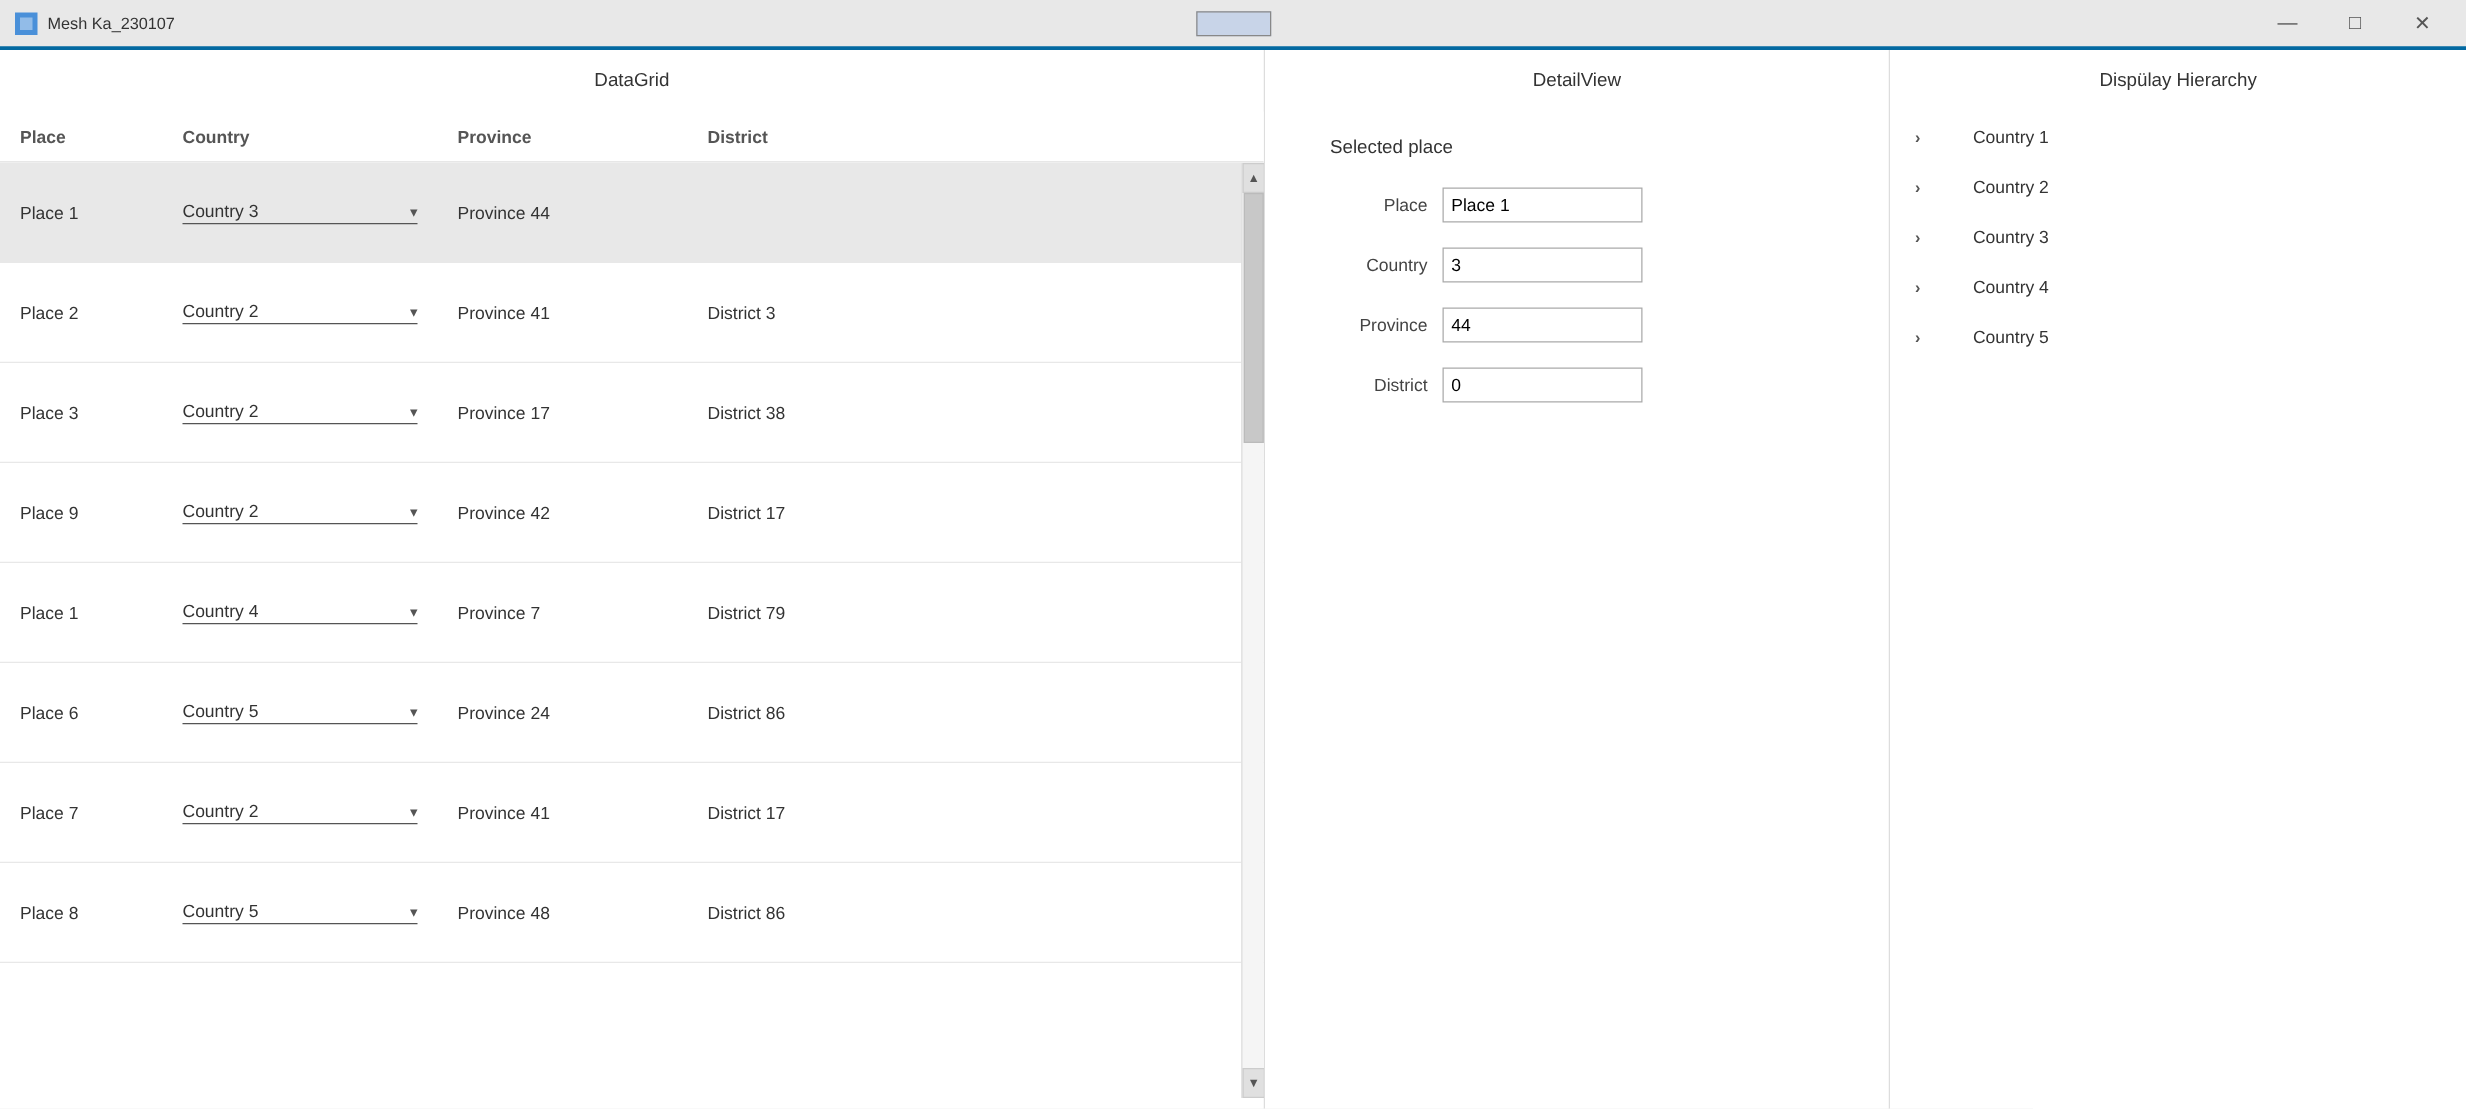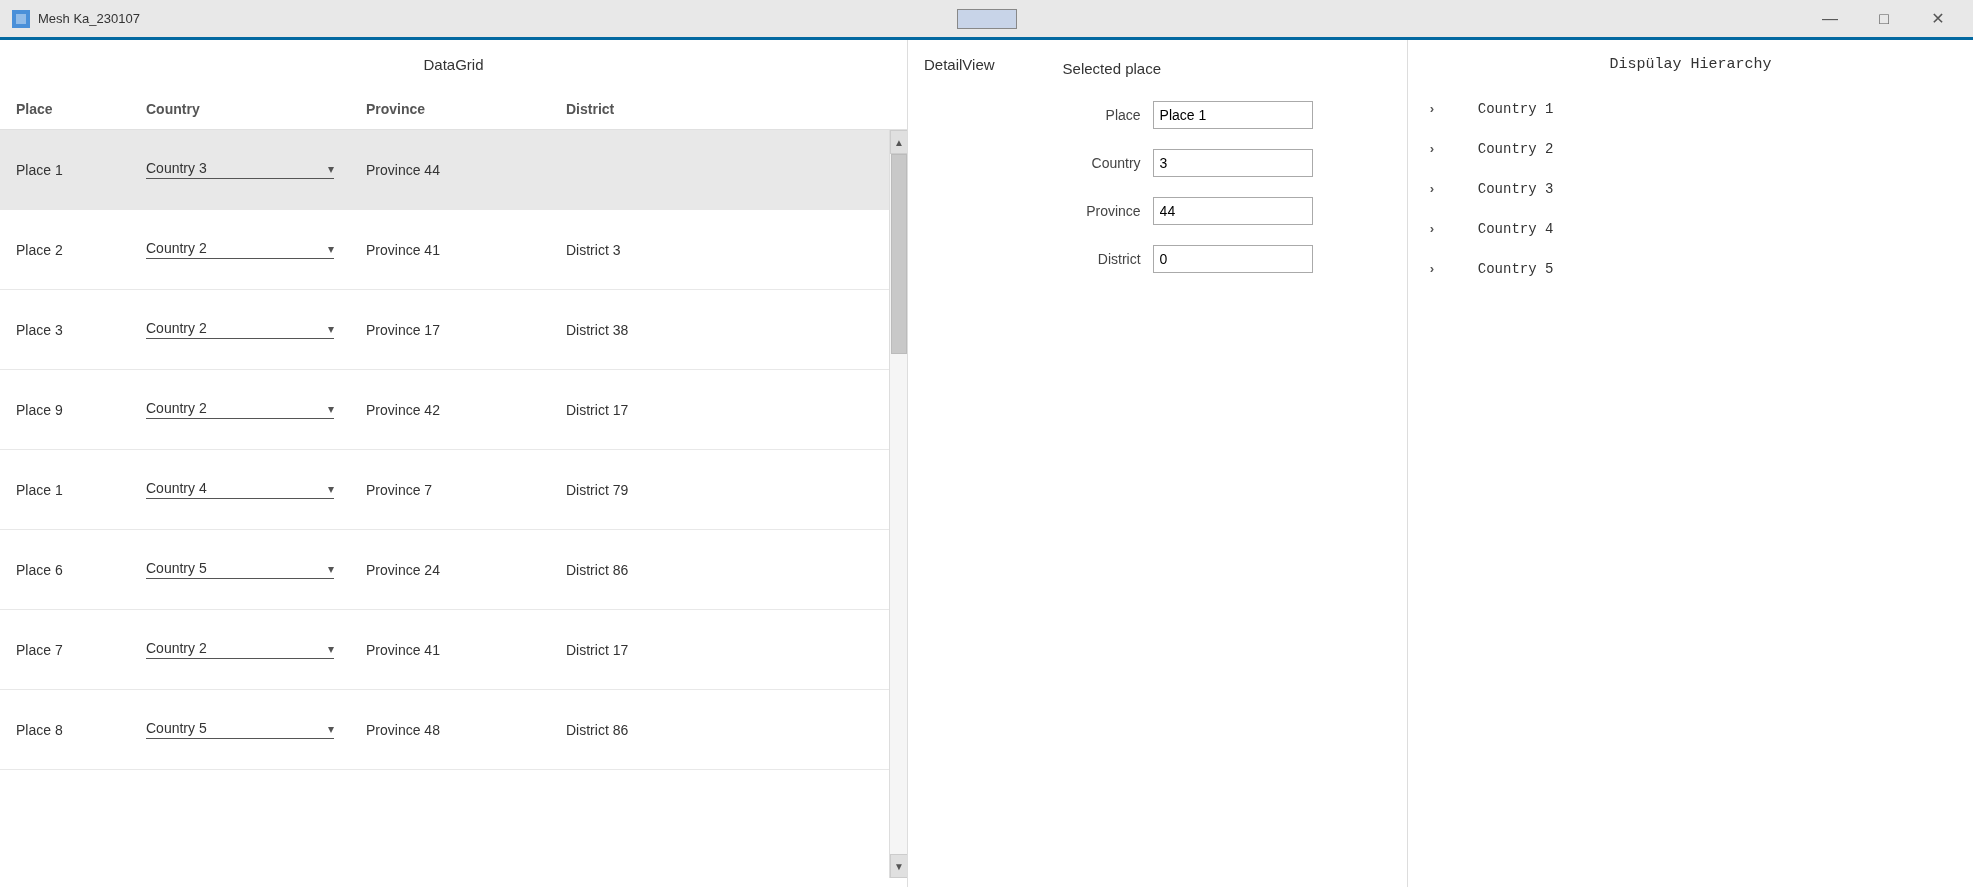--- a/index.html
+++ b/index.html
@@ -66,21 +66,21 @@
     }
 
     .main-content {
       display: flex;
       flex: 1;
       overflow: hidden;
     }
 
     
     .datagrid-panel {
-      width: 908px;
+      width: 1012px;
       display: flex;
       flex-direction: column;
       background: white;
       border-right: 1px solid #ddd;
     }
     .panel-title {
       text-align: center;
       padding: 16px;
       font-size: 15px;
       color: #333;
@@ -176,21 +176,21 @@
       height: 200px;
       background: #c8c8c8;
       border: 1px solid #bbb;
       left: 1px;
     }
 
     
     .detail-panel {
       width: 500px;
       display: flex;
-      flex-direction: row;
+      flex-direction: column;
       background: white;
       border-right: 1px solid #ddd;
       padding-bottom: 20px;
     }
     .detail-content {
       padding: 20px 30px;
       margin-left: 22px;
     }
     .selected-place-label {
       font-size: 15px;
@@ -218,21 +218,20 @@
       background: white;
     }
 
     
     .hierarchy-panel {
       flex: 1;
       display: flex;
       flex-direction: column;
       background: white;
       padding-bottom: 26px;
-      font-family: Liberation Mono, monospace;
     }
     .hierarchy-item {
       display: flex;
       align-items: center;
       padding: 12px 20px;
       cursor: pointer;
       gap: 10px;
     }
     .chevron-icon {
       font-size: 13px;

